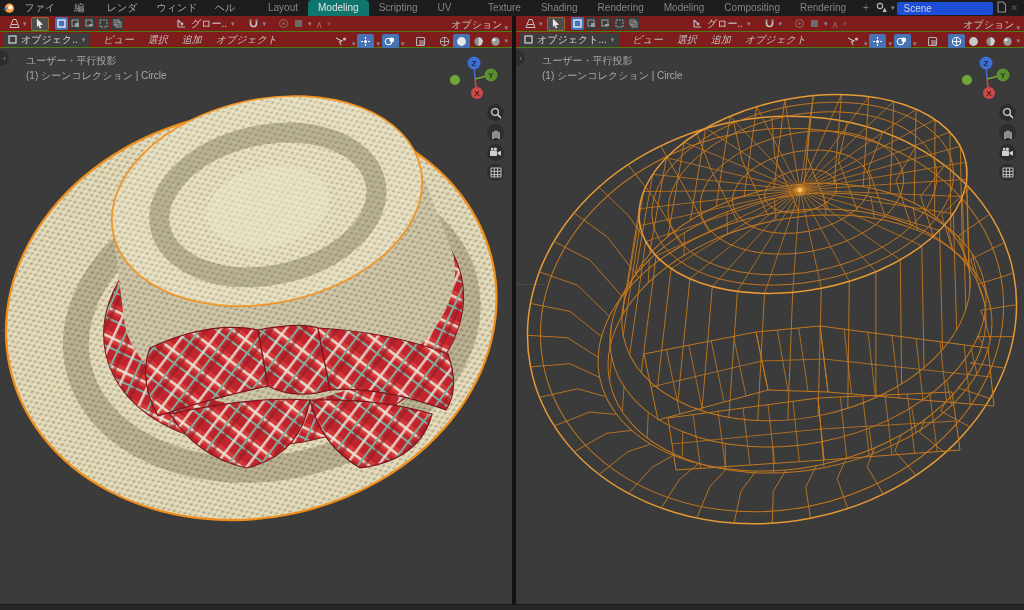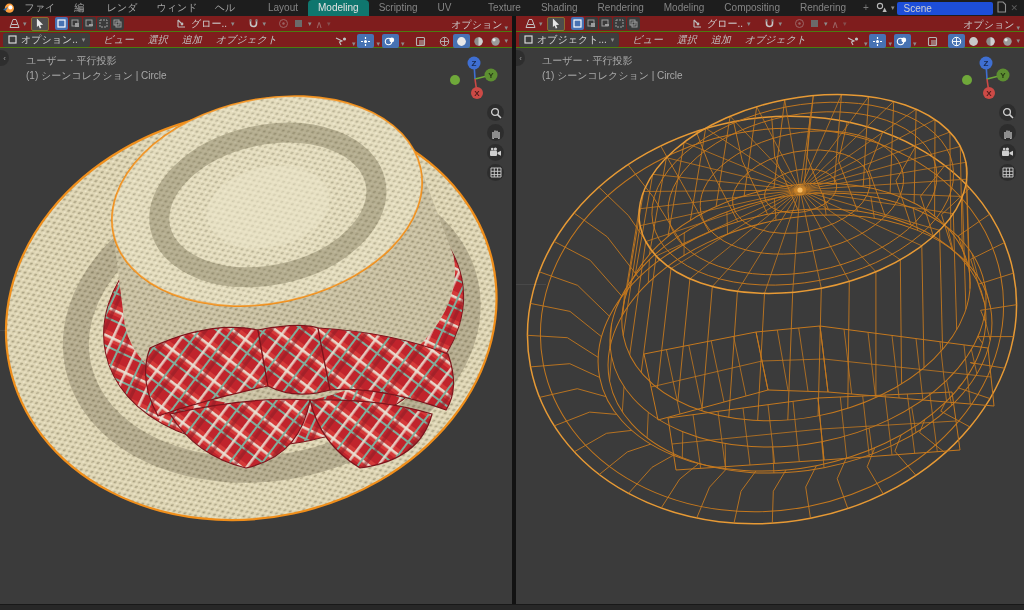--- a/index.html
+++ b/index.html
@@ -189,21 +189,21 @@
       <span style="color:#c9c9c9;">オプション</span>
       <span class="chev">▾</span>
     </div>
   </div>
 
   <div class="hdr vprow">
     <div class="mode-btn">
       <svg width="9" height="9">
           <rect x="1" y="1" width="7" height="7" fill="none" stroke="#d8d8d8" stroke-width="1.2"></rect>
         </svg>
-      <span>オプション..</span>
+      <span>オブジェク..</span>
       <span class="chev">▾</span>
     </div>
     <div class="vp-menu">ビュー</div>
     <div class="vp-menu">選択</div>
     <div class="vp-menu">追加</div>
     <div class="vp-menu">オブジェクト</div>
     <div class="right-cluster">
       <span class="icon-tgl">
           <svg width="12" height="10" viewBox="0 0 12 10">
             <path d="M1 2 L7 5 L4.5 6 L6 9" stroke="#c2c2c2" fill="none" stroke-width="1.1"></path>

